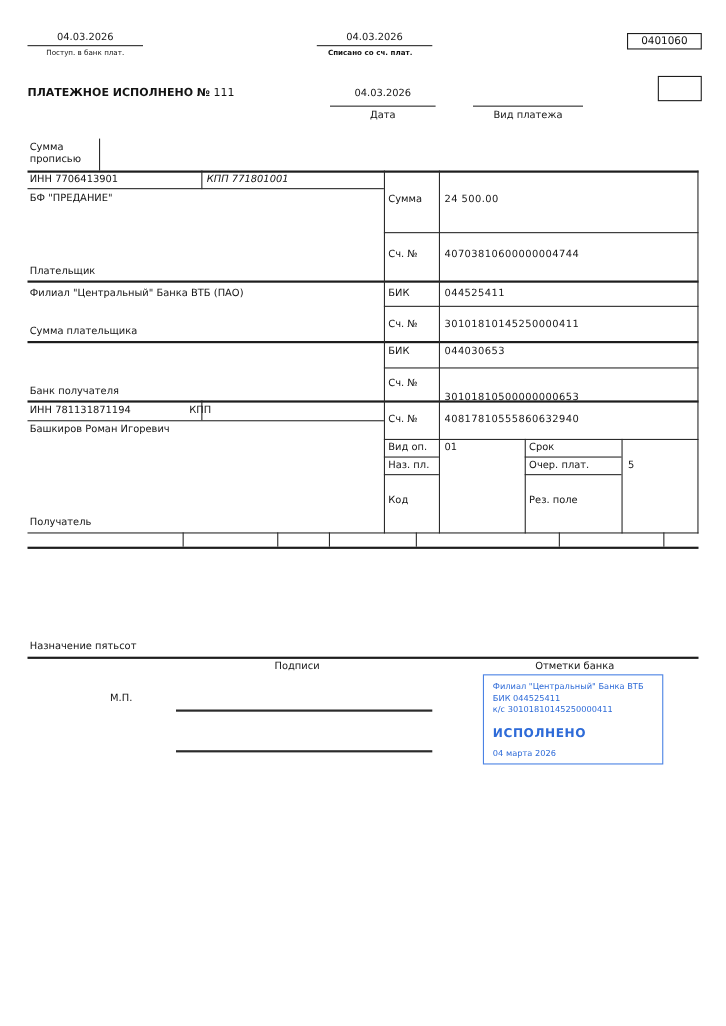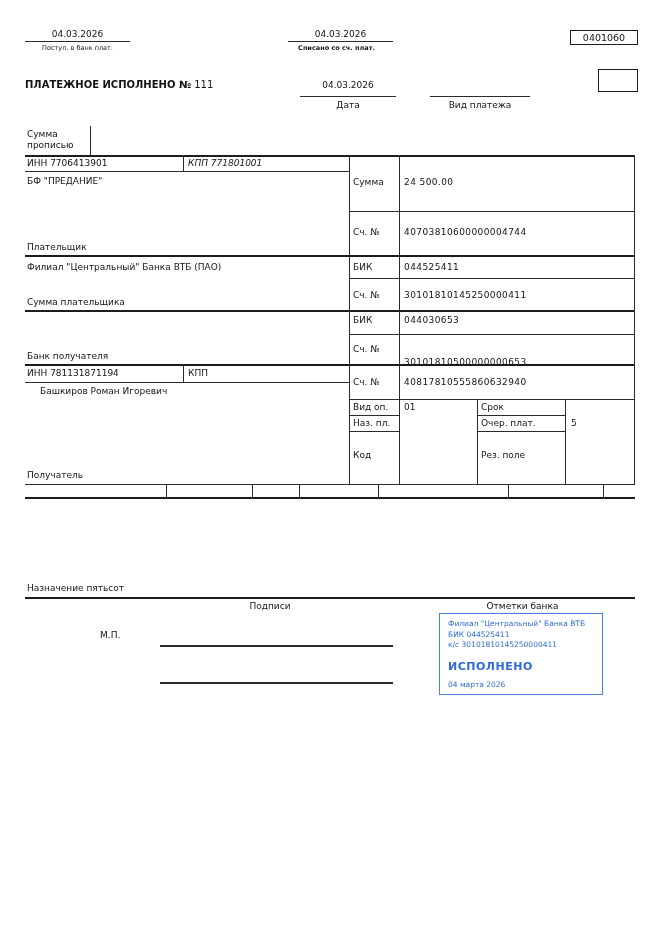--- a/index.html
+++ b/index.html
@@ -101,22 +101,22 @@
   <div class="t" style="left:353px;top:290px;">Сч. №</div>
   <div class="t num" style="left:404px;top:290px;">30101810145250000411</div>
 
   <div class="t" style="left:27px;top:351px;">Банк получателя</div>
   <div class="t" style="left:353px;top:315px;">БИК</div>
   <div class="t num" style="left:404px;top:315px;">044030653</div>
   <div class="t" style="left:353px;top:344px;">Сч. №</div>
   <div class="t num" style="left:404px;top:344px;margin-top:13px;">30101810500000000653</div>
 
   <div class="t" style="left:27px;top:368px;">ИНН 781131871194</div>
-  <div class="t" style="left:188px;top:368px;">КПП</div>
-  <div class="t" style="left:27px;top:386px;margin-left:13px;">Башкиров Роман Игоревич</div>
+  <div class="t" style="left:172px;top:368px;">КПП</div>
+  <div class="t" style="left:27px;top:386px;">Башкиров Роман Игоревич</div>
   <div class="t" style="left:27px;top:470px;">Получатель</div>
 
   <div class="t" style="left:353px;top:377px;">Сч. №</div>
   <div class="t num" style="left:404px;top:377px;">40817810555860632940</div>
 
   <div class="t" style="left:353px;top:402px;">Вид оп.</div>
   <div class="t" style="left:404px;top:402px;">01</div>
   <div class="t" style="left:481px;top:402px;">Срок</div>
   <div class="t" style="left:353px;top:418px;">Наз. пл.</div>
   <div class="t" style="left:481px;top:418px;">Очер. плат.</div>

